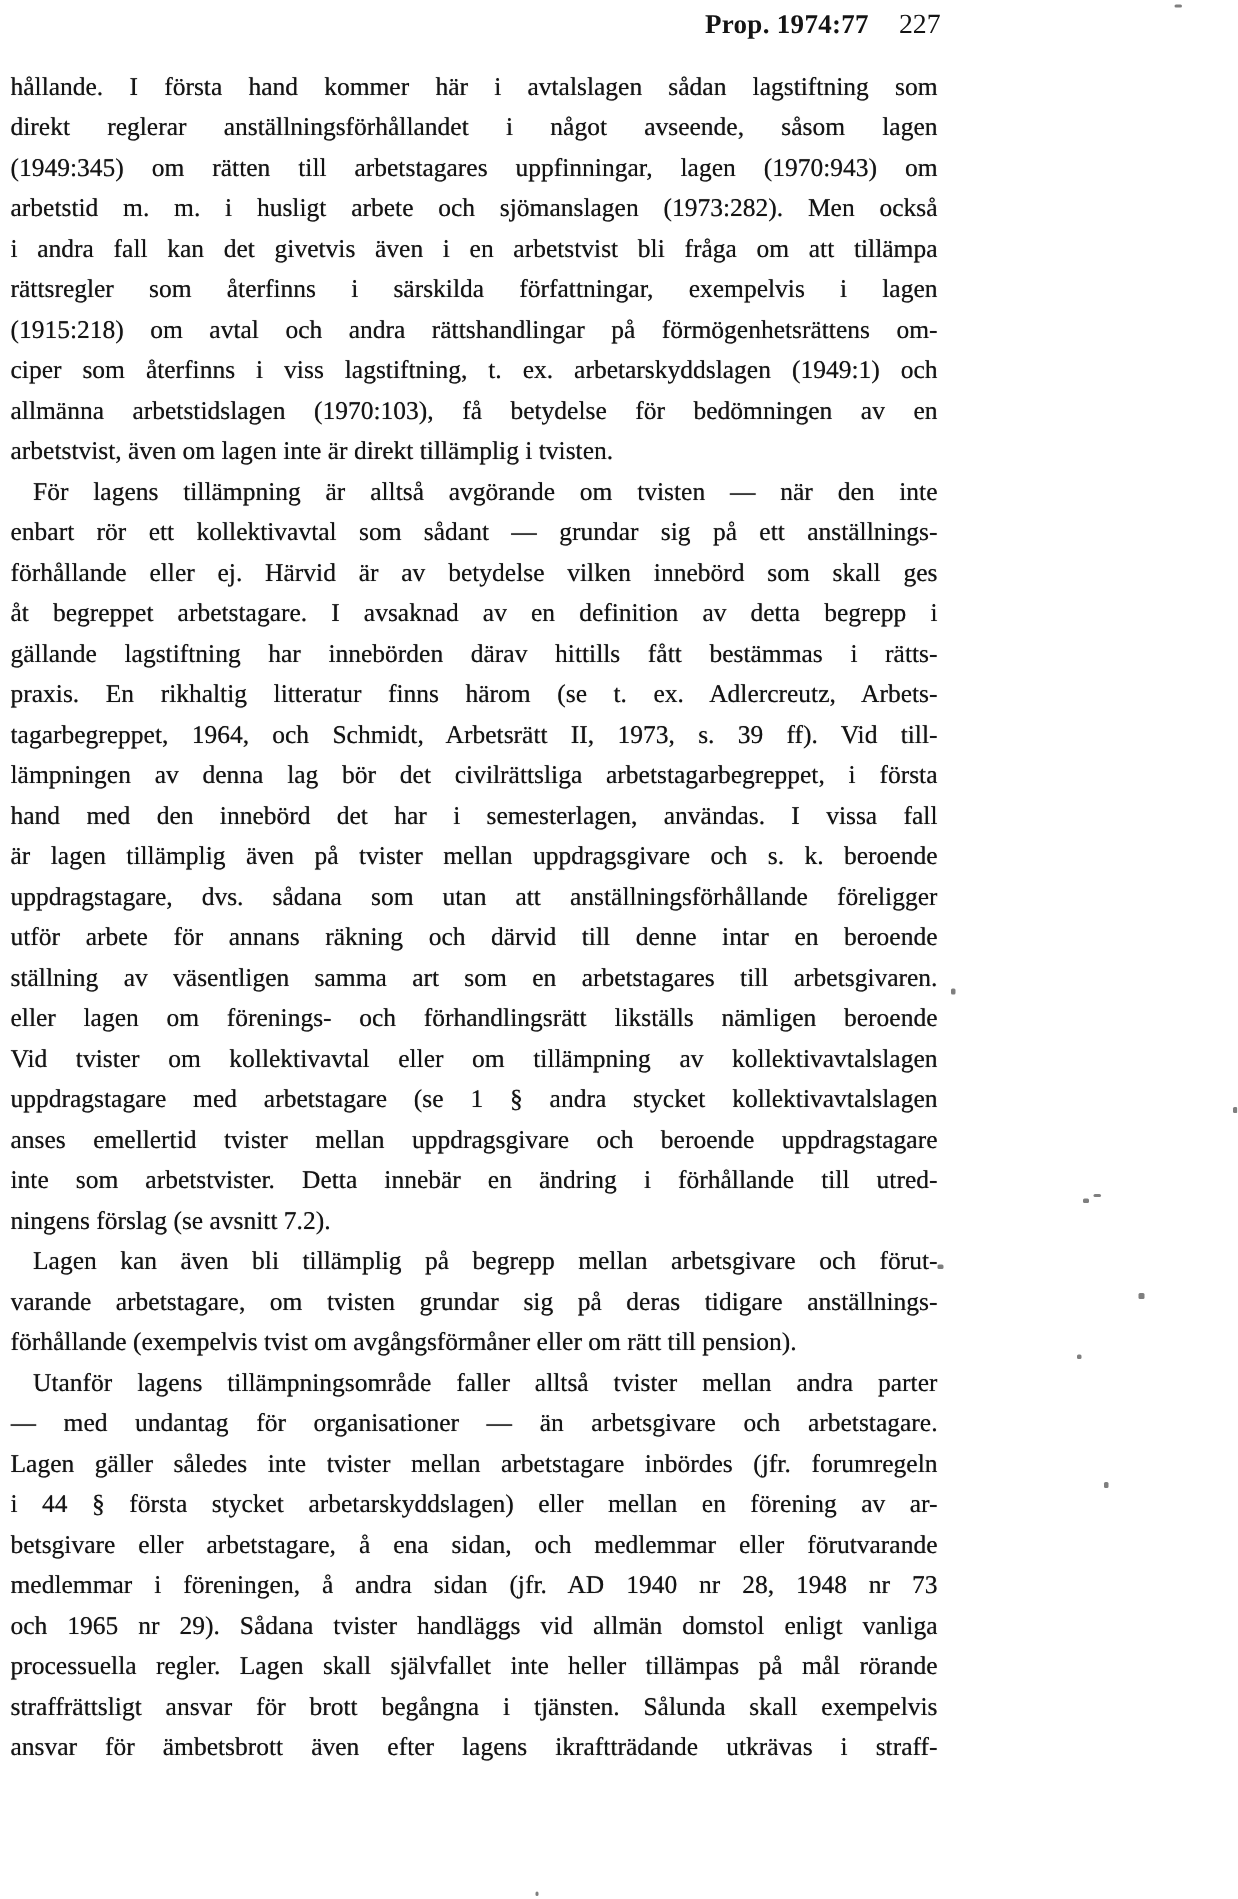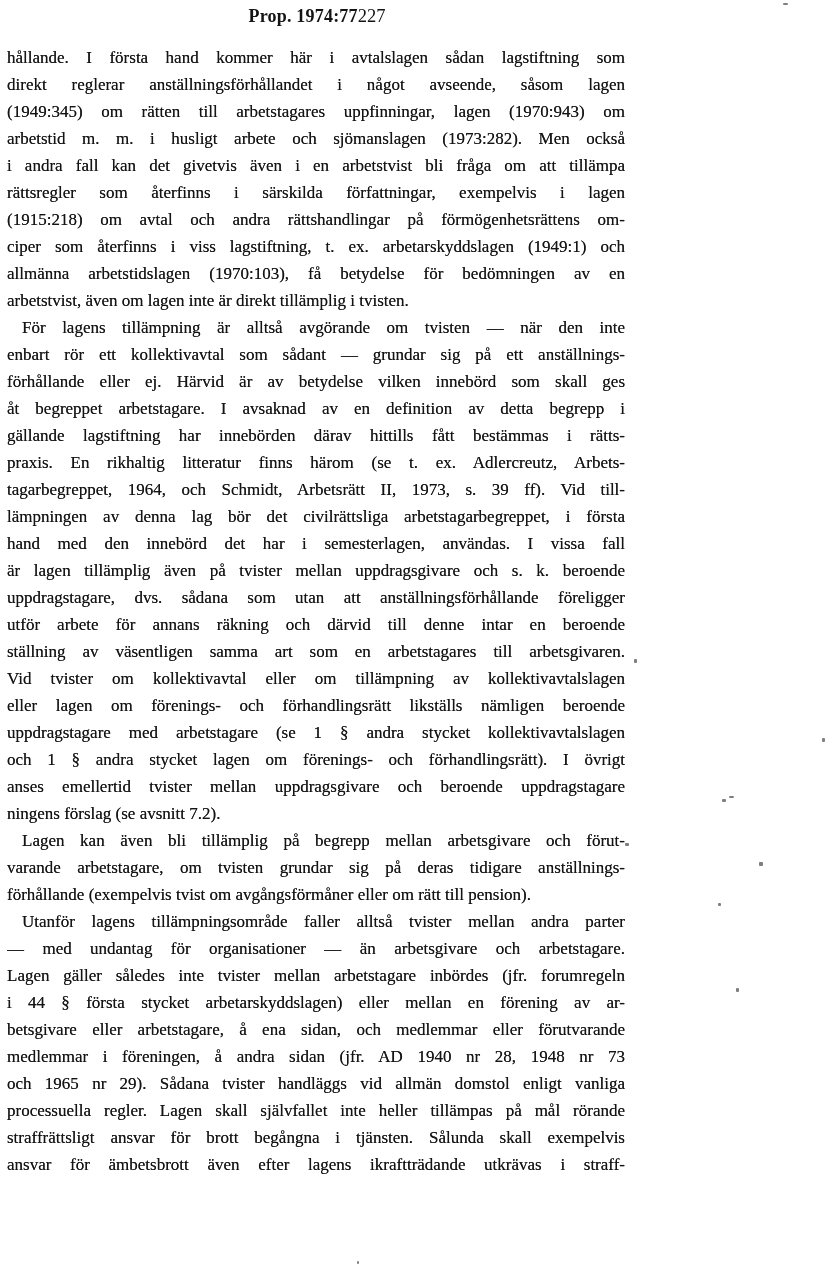--- a/index.html
+++ b/index.html
@@ -15,22 +15,23 @@
     overflow: hidden;
     font-family: "Liberation Serif", "DejaVu Serif", serif;
     color: #141414;
   }
   .page-header {
     position: absolute;
     top: 6px;
     left: 7px;
     width: 620px;
     display: flex;
-    justify-content: center;
+    justify-content: flex-end;
     align-items: baseline;
+    gap: 20px;
   }
   .doc-title {
     font-size: 18px;
     font-weight: bold;
     letter-spacing: 0.2px;
   }
   .page-number {
     font-size: 18.5px;
     font-weight: normal;
   }
@@ -98,25 +99,25 @@
         <div class="line">åt begreppet arbetstagare. I avsaknad av en definition av detta begrepp i</div>
         <div class="line">gällande lagstiftning har innebörden därav hittills fått bestämmas i rätts-</div>
         <div class="line">praxis. En rikhaltig litteratur finns härom (se t. ex. Adlercreutz, Arbets-</div>
         <div class="line">tagarbegreppet, 1964, och Schmidt, Arbetsrätt II, 1973, s. 39 ff). Vid till-</div>
         <div class="line">lämpningen av denna lag bör det civilrättsliga arbetstagarbegreppet, i första</div>
         <div class="line">hand med den innebörd det har i semesterlagen, användas. I vissa fall</div>
         <div class="line">är lagen tillämplig även på tvister mellan uppdragsgivare och s. k. beroende</div>
         <div class="line">uppdragstagare, dvs. sådana som utan att anställningsförhållande föreligger</div>
         <div class="line">utför arbete för annans räkning och därvid till denne intar en beroende</div>
         <div class="line">ställning av väsentligen samma art som en arbetstagares till arbetsgivaren.</div>
+        <div class="line">eller lagen om förenings- och förhandlingsrätt likställs nämligen beroende</div>
         <div class="line">Vid tvister om kollektivavtal eller om tillämpning av kollektivavtalslagen</div>
-        <div class="line">eller lagen om förenings- och förhandlingsrätt likställs nämligen beroende</div>
         <div class="line">uppdragstagare med arbetstagare (se 1 § andra stycket kollektivavtalslagen</div>
-        <div class="line">och 1 § andra stycket lagen om förenings- och förhandlingsrätt). I övrigt</div>
         <div class="line">anses emellertid tvister mellan uppdragsgivare och beroende uppdragstagare</div>
+        <div class="line">inte som arbetstvister. Detta innebär en ändring i förhållande till utred-</div>
         <div class="line lastline">ningens förslag (se avsnitt 7.2).</div>
       </div>
       <div class="paragraph">
         <div class="line indent">Lagen kan även bli tillämplig på begrepp mellan arbetsgivare och förut-</div>
         <div class="line">varande arbetstagare, om tvisten grundar sig på deras tidigare anställnings-</div>
         <div class="line lastline">förhållande (exempelvis tvist om avgångsförmåner eller om rätt till pension).</div>
       </div>
       <div class="paragraph">
         <div class="line indent">Utanför lagens tillämpningsområde faller alltså tvister mellan andra parter</div>
         <div class="line">— med undantag för organisationer — än arbetsgivare och arbetstagare.</div>

